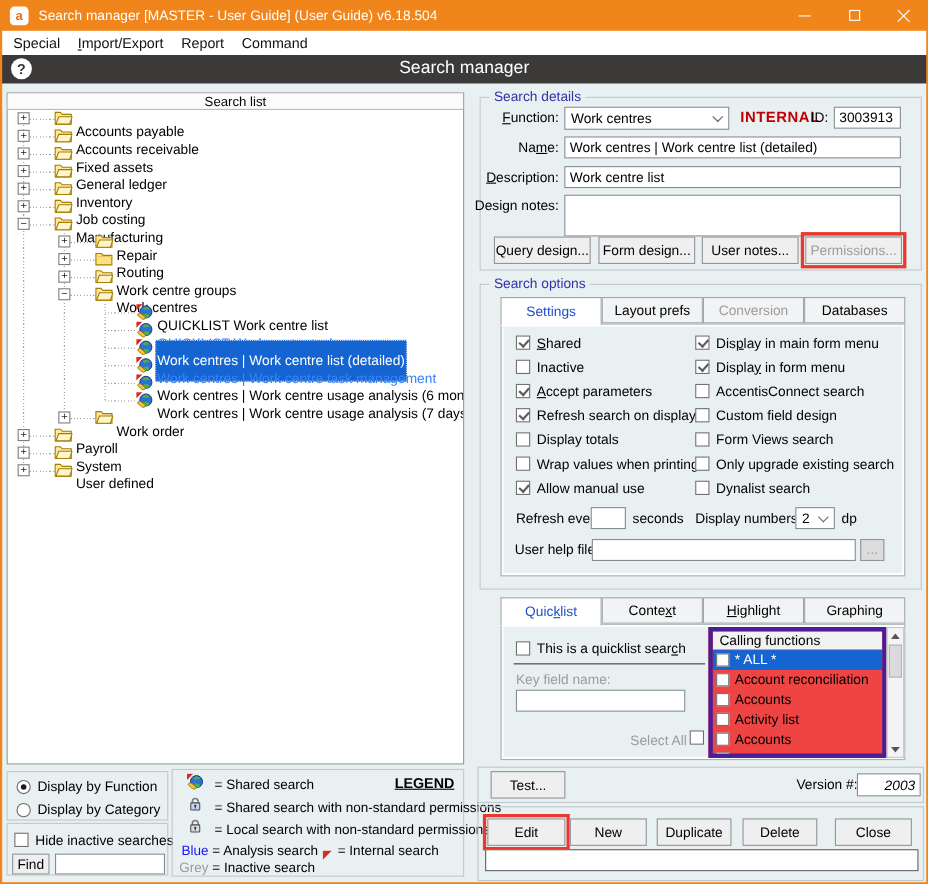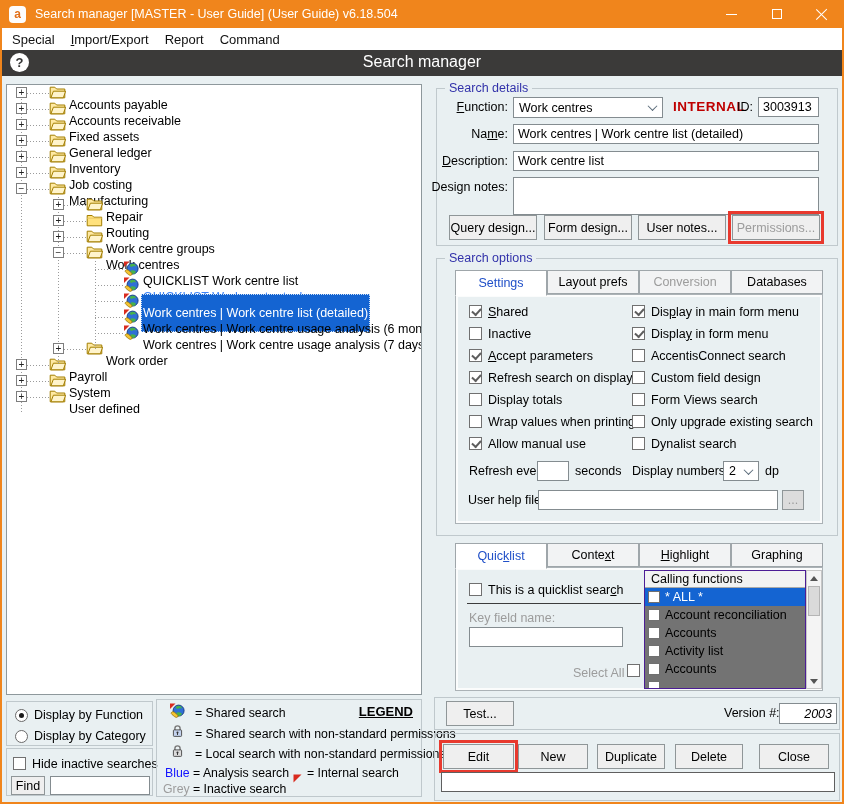--- a/index.html
+++ b/index.html
@@ -66,21 +66,21 @@
 .radio.sel::after{content:'';position:absolute;inset:3px;border-radius:50%;background:#1A1A1A}
 .dis{color:#9C9C9C}
 
 
 .tab{position:absolute;top:0;height:24px;width:92px;background:#F2F3F4;border:1px solid #9FA6AA;font-size:12.5px;display:flex;align-items:center;justify-content:center;color:#000}
 .tab.active{background:#fff;color:var(--tab_active_blue,#2050C8);height:26px;z-index:2;border-bottom:1px solid #fff}
 .tab.disabled{color:#9C9C9C}
 .tabpanel{position:absolute;background:#E9F0F2;border:1px solid #ABB2B6;box-shadow:inset 0 0 0 2px #FBFCFC}
 
 
-.clist{position:absolute;background:#737373;border:1px solid #4c1d95;overflow:hidden}
+.clist{position:absolute;background:#ef4444;border:4px solid #4c1d95;overflow:hidden}
 .clist-header{height:17px;background:#F2F2F2;border-bottom:1px solid #A9A9A9;font-size:12.5px;padding-left:6px;line-height:16px;white-space:nowrap}
 .clist-row{height:18px;display:flex;align-items:center;gap:5px;padding-left:3px;font-size:12.5px;white-space:nowrap}
 .clist-row .cb{width:12px;height:12px;min-width:12px}
 .clist-row.selected{background:var(--selection,#1464D2);color:#fff}
 .scroll{position:absolute;width:16px;background:#F4F4F4;border:1px solid #C6C6C6}
 .sarrow{position:absolute;left:0;width:14px;height:14px;display:flex;align-items:center;justify-content:center}
 .tri-up{width:0;height:0;border-left:4px solid transparent;border-right:4px solid transparent;border-bottom:5px solid #555}
 .tri-down{width:0;height:0;border-left:4px solid transparent;border-right:4px solid transparent;border-top:5px solid #555}
 .sthumb{position:absolute;left:1px;top:15px;width:12px;height:30px;background:#DADADA;border:1px solid #B5B5B5}
 
@@ -120,20 +120,21 @@
     </div>
 
   <div class="headerbar">
     <span class="help">?</span>
     <span class="hb-title">Search manager</span>
   </div>
 
   <div class="main"></div>
 
   <div class="tree-panel">
+    <div class="tree-header">Search list</div>
     <div class="tree-body" id="treeBody">
         <div class="tree-row lv1">
           <span class="dots"></span>
           <span class="expand-box">+</span>
           <span class="tree-icon">
             <svg width="17" height="14" viewBox="0 0 17 14">
               <path d="M1.2 2.2h4.6l1.8 1.8h8.2v8.8H1.2z" fill="#FFE9A2" stroke="#A37E00"></path>
               <path d="M4.4 6.2h12.2l-2.3 6.6H1.9z" fill="#FFF4CC" stroke="#A37E00"></path>
             </svg>
           </span>
@@ -280,20 +281,33 @@
           <span class="tree-icon">
             <svg width="16" height="16" viewBox="0 0 16 16">
               <polygon points="1,0.5 6.5,0.5 1,6" fill="#D92B1F"></polygon>
               <circle cx="9.6" cy="7.6" r="5.5" fill="#2F6FD6" stroke="#14377E" stroke-width="0.9"></circle>
               <path d="M6.6 4.2q2-2 4.6-1.1q2 .9 1.6 2.4q-1.9-.8-3.4.1q-1.6 1-2.8-1.4z" fill="#46B14C"></path>
               <path d="M7.6 9.6q1.9-.9 4.3.1q1.8 1 .4 2.4q-1.8 1.5-3.2.6q-1.8-1.3-1.5-3.1z" fill="#46B14C"></path>
               <path d="M2.3 9.6q1.3-1.6 2.9-.5l3.2 2.6q1.5 1.3.2 2.3q-1.3 1-2.8-.2l-3-2.5q-1-.9-.5-1.7z" fill="#F4C431" stroke="#8F6B00" stroke-width="0.7"></path>
             </svg>
           </span>
           <span class="tree-label">Work centres | Work centre list (detailed)</span>
+        </div>
+        <div class="tree-row lv3 inactive">
+          <span class="dots"></span>
+          <span class="tree-icon">
+            <svg width="16" height="16" viewBox="0 0 16 16">
+              <polygon points="1,0.5 6.5,0.5 1,6" fill="#D92B1F"></polygon>
+              <circle cx="9.6" cy="7.6" r="5.5" fill="#2F6FD6" stroke="#14377E" stroke-width="0.9"></circle>
+              <path d="M6.6 4.2q2-2 4.6-1.1q2 .9 1.6 2.4q-1.9-.8-3.4.1q-1.6 1-2.8-1.4z" fill="#46B14C"></path>
+              <path d="M7.6 9.6q1.9-.9 4.3.1q1.8 1 .4 2.4q-1.8 1.5-3.2.6q-1.8-1.3-1.5-3.1z" fill="#46B14C"></path>
+              <path d="M2.3 9.6q1.3-1.6 2.9-.5l3.2 2.6q1.5 1.3.2 2.3q-1.3 1-2.8-.2l-3-2.5q-1-.9-.5-1.7z" fill="#F4C431" stroke="#8F6B00" stroke-width="0.7"></path>
+            </svg>
+          </span>
+          <span class="tree-label">Work centres | Work centre task management</span>
         </div>
         <div class="tree-row lv3">
           <span class="dots"></span>
           <span class="tree-icon">
             <svg width="16" height="16" viewBox="0 0 16 16">
               <polygon points="1,0.5 6.5,0.5 1,6" fill="#D92B1F"></polygon>
               <circle cx="9.6" cy="7.6" r="5.5" fill="#2F6FD6" stroke="#14377E" stroke-width="0.9"></circle>
               <path d="M6.6 4.2q2-2 4.6-1.1q2 .9 1.6 2.4q-1.9-.8-3.4.1q-1.6 1-2.8-1.4z" fill="#46B14C"></path>
               <path d="M7.6 9.6q1.9-.9 4.3.1q1.8 1 .4 2.4q-1.8 1.5-3.2.6q-1.8-1.3-1.5-3.1z" fill="#46B14C"></path>
               <path d="M2.3 9.6q1.3-1.6 2.9-.5l3.2 2.6q1.5 1.3.2 2.3q-1.3 1-2.8-.2l-3-2.5q-1-.9-.5-1.7z" fill="#F4C431" stroke="#8F6B00" stroke-width="0.7"></path>

